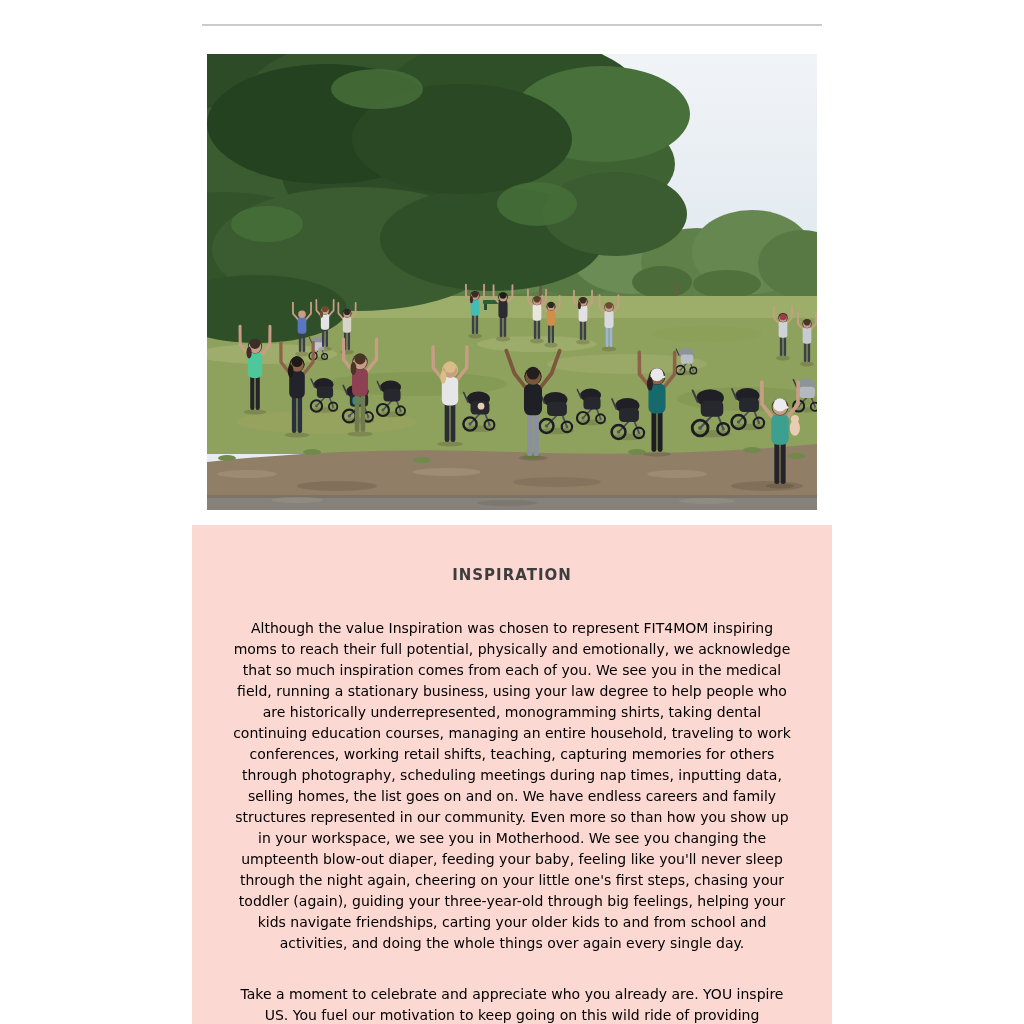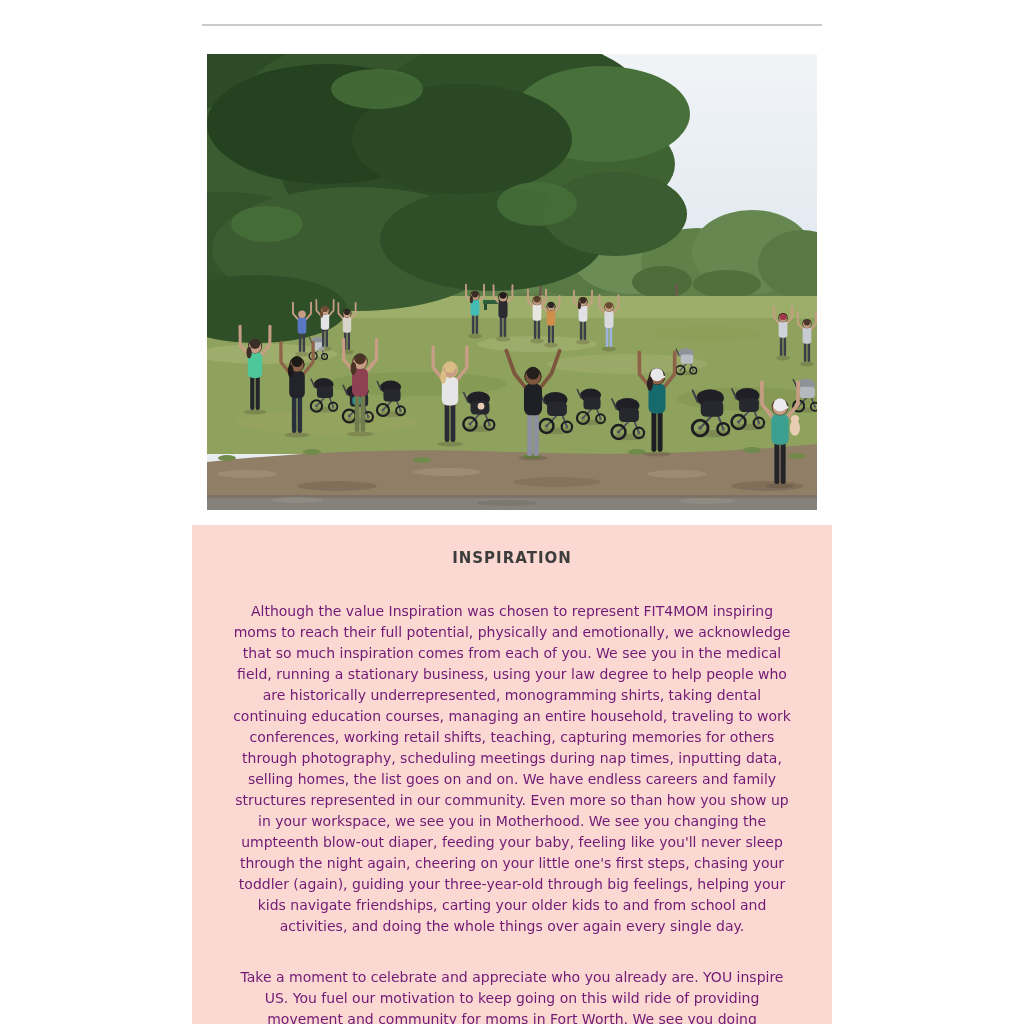--- a/index.html
+++ b/index.html
@@ -13,25 +13,25 @@
   }
   .photo-wrap{
     width:610px;height:456px;margin:28px auto 0;overflow:hidden;background:#e7ecf1;
   }
   .photo-wrap svg{display:block;}
   .inspiration{
     width:640px;margin:15px auto 0;box-sizing:border-box;
     padding:24px 38px 60px;min-height:560px;
   }
   .inspiration h2{
-    margin:0;text-align:center;font-size:15px;line-height:18px;
+    margin:17px;text-align:center;font-size:15px;line-height:18px;
     font-weight:bold;letter-spacing:1px;color:#3d3d3d;
   }
   .inspiration p{
-    margin:34px 0 0;text-align:center;font-size:14px;line-height:21px;color:#701a75;
+    margin:34px 0 0;text-align:center;font-size:14px;line-height:21px;color:#000000;
   }
   .inspiration p + p{margin-top:30px;}
 </style>
 </head>
 <body>
 
 <hr class="divider">
 
 <div class="photo-wrap">
   <svg id="hero-svg" width="610" height="456" viewBox="0 0 610 456" role="img" aria-label="Group of moms in a park stretching with arms raised beside their strollers, large tree on the left, tree line and grass field behind, dirt path in the foreground">

